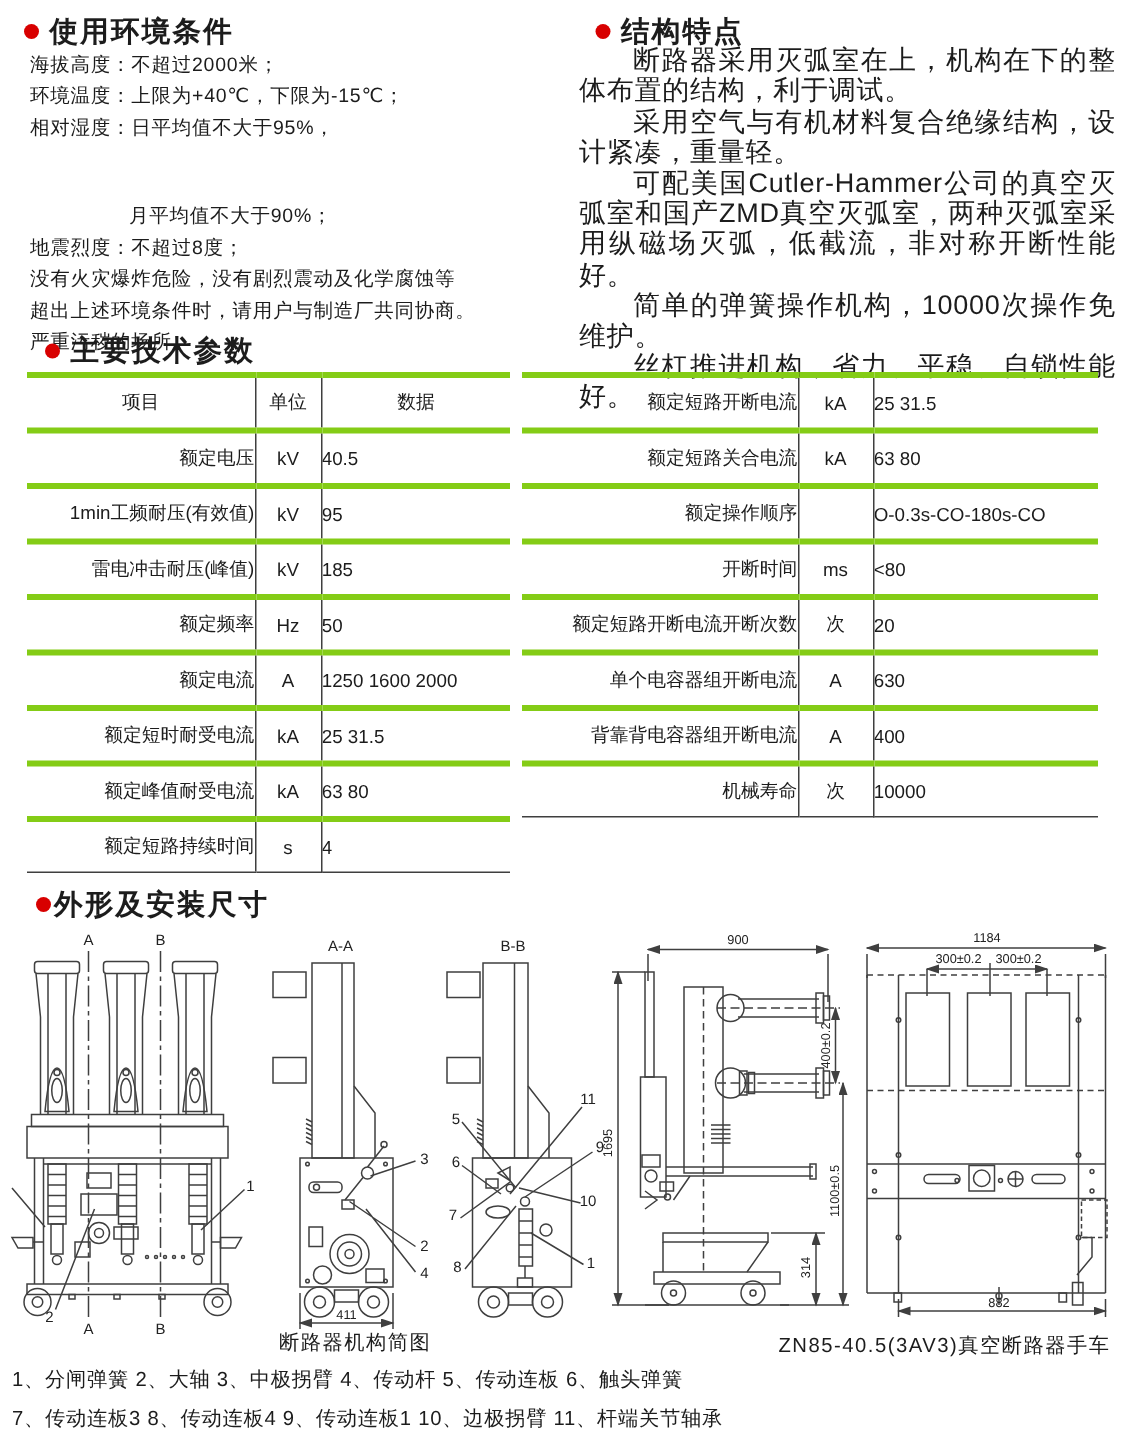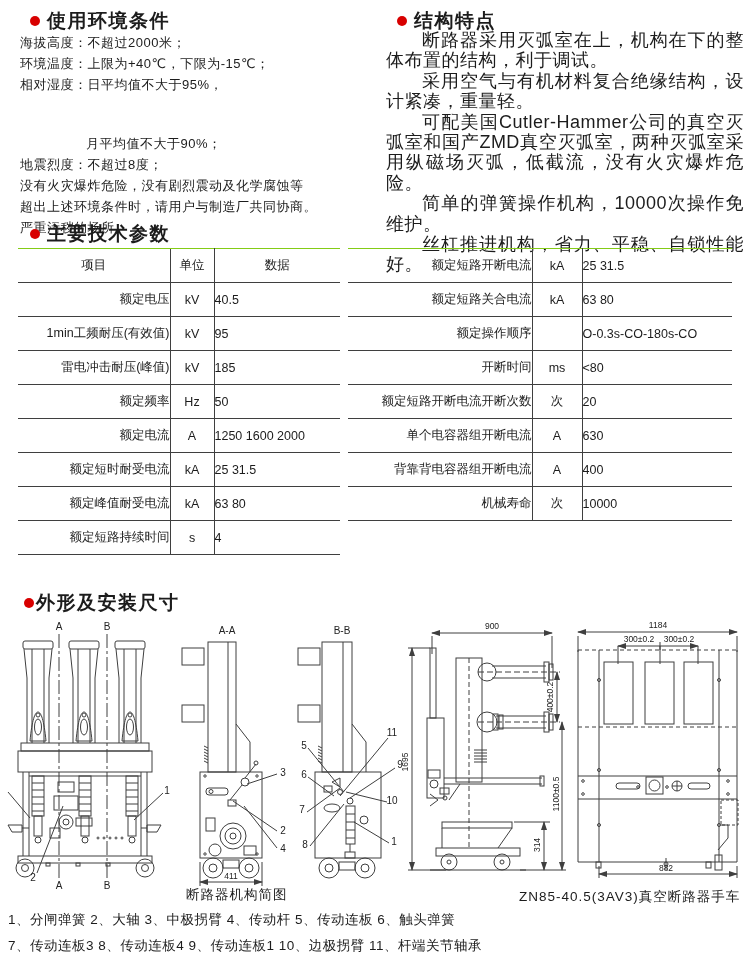--- a/index.html
+++ b/index.html
@@ -16,40 +16,40 @@
   .env-lines .ln{height:20.8px;line-height:20.8px;white-space:nowrap;letter-spacing:0.5px;}
   .env-lines .ln:nth-child(4){padding-left:66px;margin-top:39px;}
 
   
   .feat{position:absolute;left:386px;top:30px;width:358px;font-size:18px;
         line-height:20.4px;text-align:justify;letter-spacing:0.5px;}
   .feat p{margin:0;text-indent:2em;}
 
   
   .ptable{position:absolute;border-collapse:collapse;table-layout:fixed;font-size:12.5px;}
-  .ptable th,.ptable td{border-top:1px solid #84cc16;border-bottom:1px solid #3f3f3f;
+  .ptable th,.ptable td{border-top:4px solid #84cc16;border-bottom:1px solid #3f3f3f;
         height:33px;padding:0;font-weight:normal;overflow:hidden;white-space:nowrap;margin-top:24px;}
   .ptable .ci{text-align:right;padding-left:10px;}
   .ptable .cu{border-left:1px solid #3f3f3f;border-right:1px solid #3f3f3f;text-align:center;}
   .ptable .cv{}
   .ptable th.ci{text-align:center;padding-left:0;}
 
   
   .fig{position:absolute;}
   .fig text{font-size:10px;fill:#222;stroke:none;font-family:"Liberation Sans","DejaVu Sans",sans-serif;}
   .fig text.dimt{font-size:8.5px;}
   .caption{position:absolute;font-size:13.5px;letter-spacing:1px;white-space:nowrap;}
   .legend-line{position:absolute;left:8px;font-size:13.5px;letter-spacing:0.5px;white-space:nowrap;}
 </style>
 </head>
 <body>
 
 <div class="page">
 
-  <div class="sec-title" style="left:30px;top:8px;text-align:right;">
+  <div class="sec-title" style="left:16px;top:8px;text-align:right;">
     <span class="bullet"></span>
     <span>使用环境条件</span>
   </div>
   <div class="sec-title" style="left:397px;top:8px;">
     <span class="bullet"></span>
     <span>结构特点</span>
   </div>
 
   <div class="env-lines">
     <div class="ln">海拔高度：不超过2000米；</div>
@@ -58,21 +58,21 @@
     <div class="ln">月平均值不大于90%；</div>
     <div class="ln">地震烈度：不超过8度；</div>
     <div class="ln">没有火灾爆炸危险，没有剧烈震动及化学腐蚀等</div>
     <div class="ln">超出上述环境条件时，请用户与制造厂共同协商。</div>
     <div class="ln">严重污秽的场所。</div>
   </div>
 
   <div class="feat">
     <p>断路器采用灭弧室在上，机构在下的整体布置的结构，利于调试。</p>
     <p>采用空气与有机材料复合绝缘结构，设计紧凑，重量轻。</p>
-    <p>可配美国Cutler-Hammer公司的真空灭弧室和国产ZMD真空灭弧室，两种灭弧室采用纵磁场灭弧，低截流，没有火灾爆炸危险。</p>
+    <p>可配美国Cutler-Hammer公司的真空灭弧室和国产ZMD真空灭弧室，两种灭弧室采用纵磁场灭弧，低截流，非对称开断性能好。</p>
     <p>简单的弹簧操作机构，10000次操作免维护。</p>
     <p>丝杠推进机构，省力、平稳、自锁性能好。</p>
   </div>
 
   <div class="sec-title" style="left:30px;top:221px;">
     <span class="bullet"></span>
     <span>主要技术参数</span>
   </div>
 
   <table class="ptable" style="left:18px;top:248px;width:322px;">

